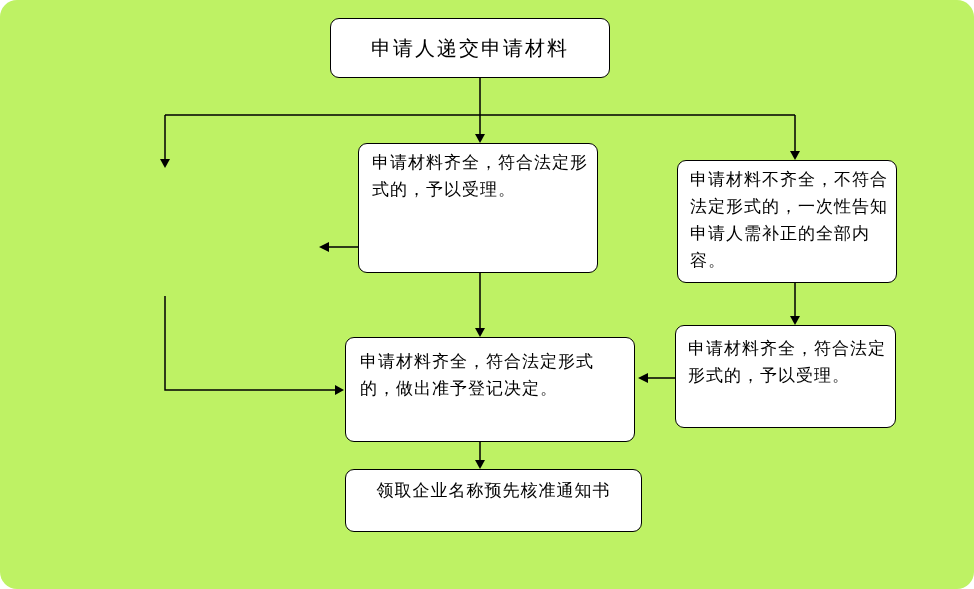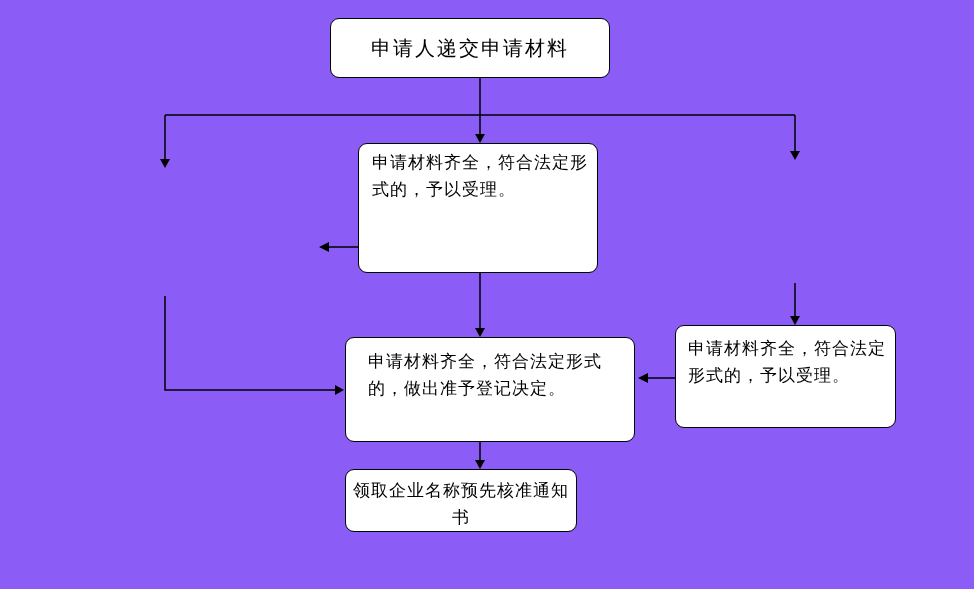--- a/index.html
+++ b/index.html
@@ -4,23 +4,24 @@
 <style>
   html, body {
     margin: 0;
     padding: 0;
     background: #ffffff;
   }
   #canvas {
     position: relative;
     width: 974px;
     height: 589px;
-    background: #8b5cf6;
+    background: #bef264;
     font-family: "DejaVu Sans", sans-serif;
     overflow: hidden;
+    border-radius: 17px;
   }
   #connector-layer {
     position: absolute;
     left: 0; top: 0;
     width: 974px; height: 589px;
     pointer-events: none;
   }
   .node {
     position: absolute;
     box-sizing: border-box;
@@ -41,23 +42,23 @@
     font-size: 20px; letter-spacing: 2px; text-align: center;
   }
   .n-verify   { left: 28px;  top: 168px; width: 285px; height: 128px; padding: 7px 0 0 14px; }
   .n-verify .txt   { width: 254px; }
   .n-accept   { left: 358px; top: 143px; width: 240px; height: 130px; padding: 5px 0 0 13px; }
   .n-accept .txt   { width: 219px; }
   .n-incomplete { left: 677px; top: 160px; width: 220px; height: 123px; padding: 5px 0 0 12px; }
   .n-incomplete .txt { width: 201px; }
   .n-accept2  { left: 675px; top: 325px; width: 221px; height: 103px; padding: 9px 0 0 12px; }
   .n-accept2 .txt  { width: 201px; }
-  .n-decision { left: 345px; top: 337px; width: 290px; height: 105px; padding: 10px 0 0 22px; }
+  .n-decision { left: 345px; top: 337px; width: 290px; height: 105px; padding: 10px 0 0 14px; }
   .n-decision .txt { width: 238px; }
-  .n-notice   { left: 345px; top: 469px; width: 232px; height: 63px; padding: 7px 0 0 0; text-align: center; }
+  .n-notice   { left: 345px; top: 469px; width: 297px; height: 63px; padding: 7px 0 0 0; text-align: center; }
   .n-notice .txt   { text-align: center; }
 </style>
 </head>
 <body>
 
 <div id="canvas">
 
   <svg id="connector-layer" viewBox="0 0 974 589">
 
     <path d="M480,78 V115 M165,115 H795 M165,115 V160
@@ -82,20 +83,23 @@
 
   <div class="node n-submit">
     <span class="txt">申请人递交申请材料</span>
   </div>
 
 
   <div class="node n-accept">
     <span class="txt">申请材料齐全，符合法定形式的，予以受理。</span>
   </div>
 
+  <div class="node n-incomplete">
+    <span class="txt">申请材料不齐全，不符合法定形式的，一次性告知申请人需补正的全部内容。</span>
+  </div>
 
   <div class="node n-accept2">
     <span class="txt">申请材料齐全，符合法定形式的，予以受理。</span>
   </div>
 
   <div class="node n-decision">
     <span class="txt">申请材料齐全，符合法定形式的，做出准予登记决定。</span>
   </div>
 
   <div class="node n-notice">

